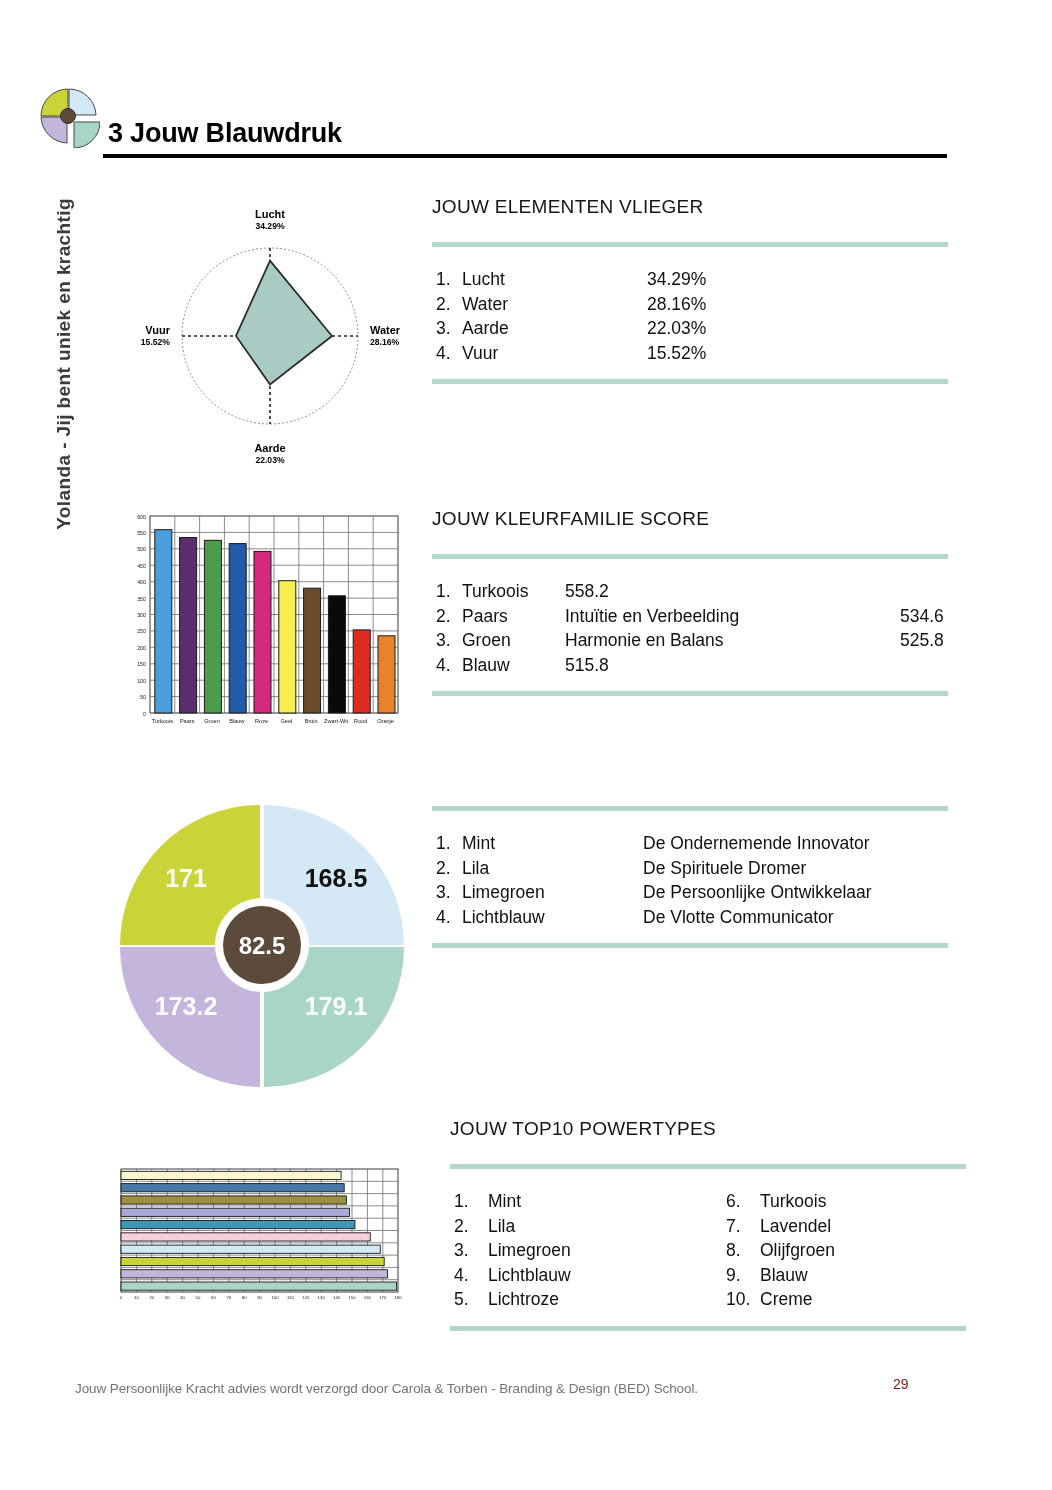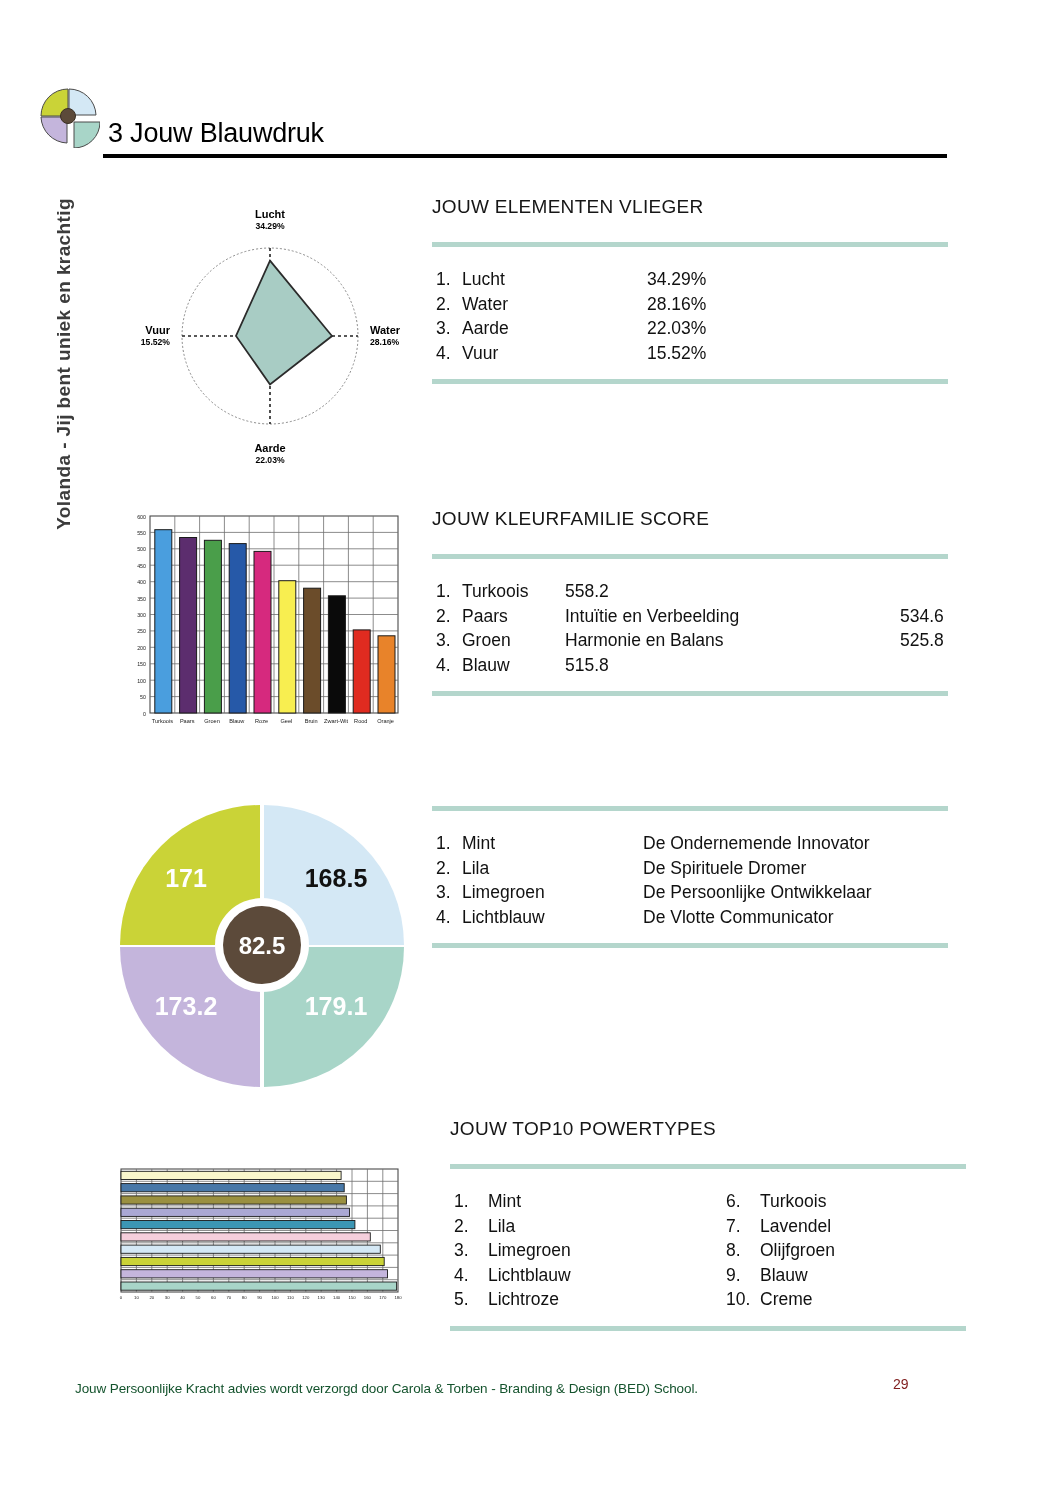--- a/index.html
+++ b/index.html
@@ -27,21 +27,21 @@
     letter-spacing: .4px;
     white-space: nowrap;
   }
 
   
   .logo { position: absolute; left: 38px; top: 86px; width: 62px; height: 62px; }
 
   
   .page-title {
     position: absolute; left: 108px; top: 118px;
-    font-size: 27px; font-weight: normal; letter-spacing: -0.2px;
+    font-size: 27px; font-weight: bold; letter-spacing: -0.2px;
     color: #000;
   }
   .title-rule {
     position: absolute; left: 103px; top: 154px;
     width: 844px; height: 4px; background: #000;
   }
 
   
   .panel { position: absolute; left: 432px; width: 516px; }
   .panel h2 {
@@ -61,21 +61,21 @@
   .axis-lbl { font-size: 5.3px; fill: #1a1a1a; font-family: "Liberation Sans", sans-serif; }
   .cat-lbl  { font-size: 5.6px; fill: #1a1a1a; font-family: "Liberation Sans", sans-serif; }
   .radar-name { font-size: 11px; font-weight: bold; fill: #000; font-family: "Liberation Sans", sans-serif; }
   .radar-pct  { font-size: 8.6px; font-weight: bold; fill: #000; font-family: "Liberation Sans", sans-serif; }
   .pie-val { font-size: 25px; font-weight: bold; font-family: "Liberation Sans", sans-serif; }
   .pie-center-val { font-size: 24px; font-weight: bold; fill: #ffffff; font-family: "Liberation Sans", sans-serif; }
 
   
   .footer-text {
     position: absolute; left: 75px; top: 1381px;
-    font-size: 13.5px; color: #14532d; letter-spacing: -0.1px;
+    font-size: 13.5px; color: #737373; letter-spacing: -0.1px;
   }
   .footer-page {
     position: absolute; left: 893px; top: 1376px;
     font-size: 14px; color: #7f1d1d;
   }
 </style>
 </head>
 <body>
 
 <div class="logo">

